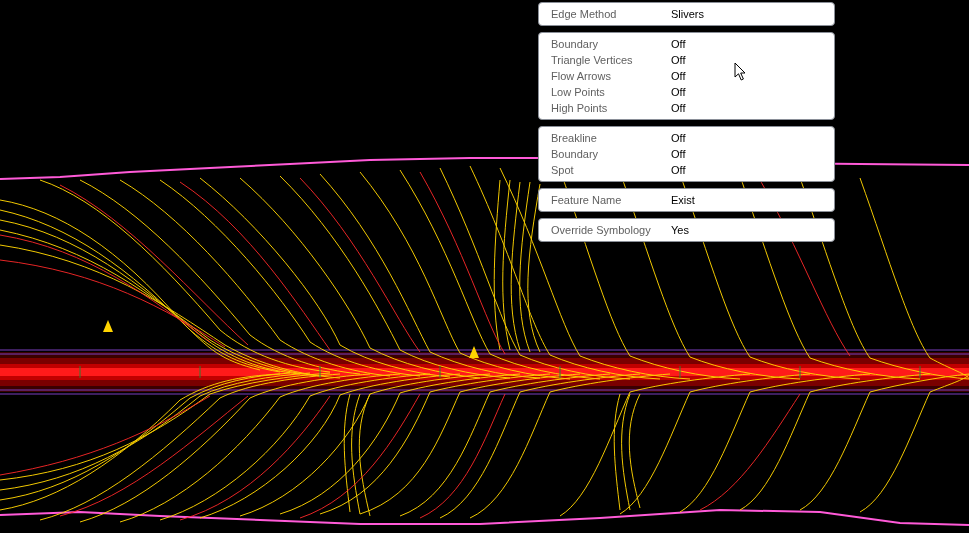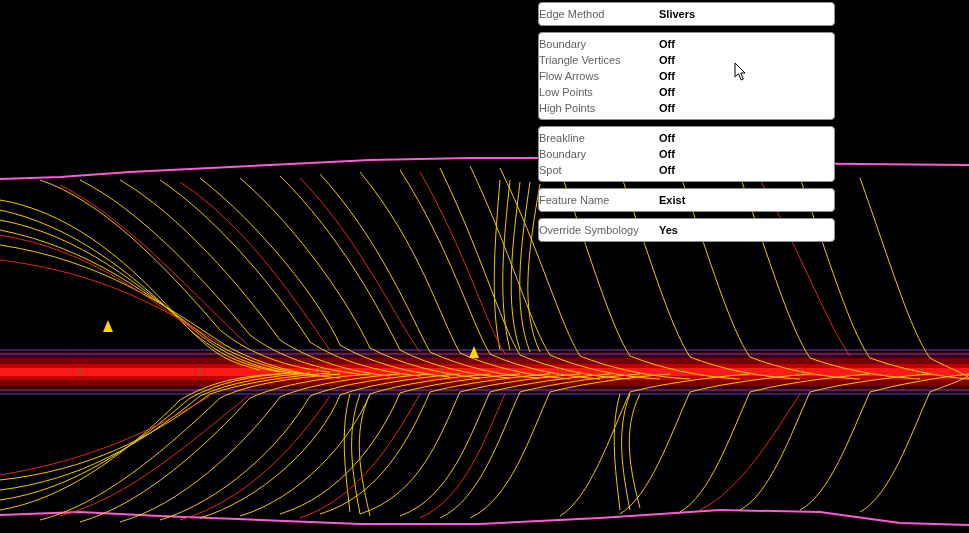--- a/index.html
+++ b/index.html
@@ -29,30 +29,30 @@
     background: #fff;
     border: 1px solid #8a8f98;
     border-radius: 4px;
     box-shadow: 0 1px 2px rgba(0,0,0,.25);
     padding: 3px 0;
   }
   .row {
     display: flex;
     align-items: center;
     height: 16px;
-    padding: 0 0;
+    padding: 0 12px;
     position: relative;
   }
   .row .label {
     flex: 0 0 120px;
     color: #606060;
   }
   .row .value {
     flex: 1;
-    font-weight: 700;
+    font-weight: 400;
     color: #000;
   }
   .row.selected {
     background: #1a6fd8;
   }
   .row.selected .label,
   .row.selected .value {
     color: #fff;
   }
   .dropdown-btn {

